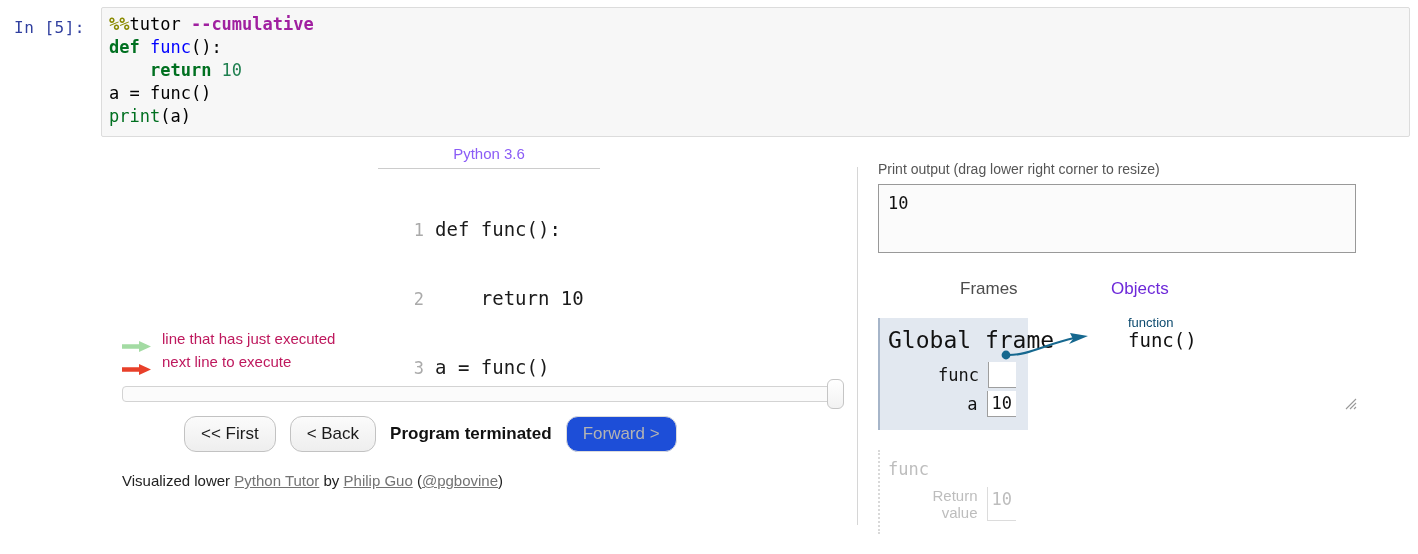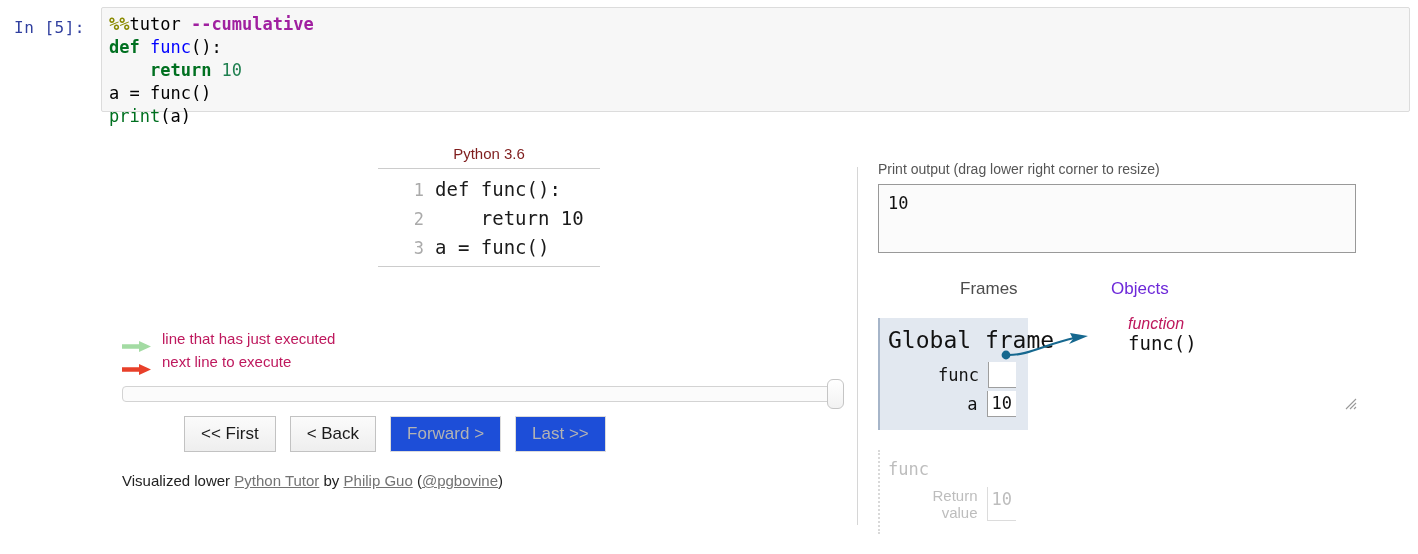--- a/index.html
+++ b/index.html
@@ -32,21 +32,21 @@
     font-family: "DejaVu Sans Mono", monospace;
     font-size: 16px;
     color: #303F9F;
     letter-spacing: 0.5px;
     white-space: pre;
   }
   #code-cell-box {
     position: absolute;
     left: 101px; top: 7px;
     width: 1309px;
-    height: 105px;
+    height: 130px;
     background: #f7f7f7;
     border: 1px solid #dcdcdc;
     border-radius: 2px;
     box-sizing: border-box;
   }
   #code-cell-text {
     position: absolute;
     left: 7px; top: 5px;
     font-family: "DejaVu Sans Mono", monospace;
     font-size: 17px;
@@ -78,36 +78,37 @@
 
   
   #code-display {
     position: absolute;
     left: 378px; top: 0px;
     width: 222px;
   }
   #py-version {
     text-align: center;
     font-size: 15px;
-    color: #7f1d1d;
+    color: #8b5cf6;
     padding-bottom: 6px;
   }
   #code-table {
     border-top: 1px solid #cccccc;
     border-bottom: 1px solid #cccccc;
     padding: 6px 0 4px 0;
   }
   .code-line {
     position: relative;
     height: 29px;
     line-height: 29px;
     white-space: pre;
     font-family: "DejaVu Sans Mono", monospace;
     font-size: 19px;
     color: #1a1a1a;
+    margin-top: 40px;
   }
   .line-arrow {
     position: absolute;
     left: 0px; top: 9px;
     width: 30px; height: 11px;
   }
   .lineno {
     display: inline-block;
     width: 46px;
     text-align: right;
@@ -163,21 +164,21 @@
     display: flex;
     align-items: center;
   }
   .ctrl-btn {
     font-family: "Liberation Sans", sans-serif;
     font-size: 17px;
     padding: 7px 16px;
     margin-right: 14px;
     background: linear-gradient(#fbfbfb, #eeeeee);
     border: 1px solid #c2c2c2;
-    border-radius: 0;
+    border-radius: 12px;
     color: #1a1a1a;
     box-sizing: border-box;
   }
   .ctrl-btn.disabled {
     color: #b3b3b3;
     background: #1d4ed8;
     border-color: #dcdcdc;
   }
   #status-text {
     font-size: 17px;
@@ -287,23 +288,22 @@
     position: relative;
   }
   .var-val.empty-ptr { width: 26px; }
 
   
   #heap-func {
     position: absolute;
     left: 1128px; top: 170px;
   }
   #heap-func-type {
-    font-size: 16px;
-    color: #be185d;
-    font-style: italic;
+    font-size: 13px;
+    color: #0c4a6e;
   }
   #heap-func-name {
     font-family: "DejaVu Sans Mono", monospace;
     font-size: 19px;
     color: #111;
     margin-top: -1px;
   }
 
   
   #pointer-svg {
@@ -373,22 +373,22 @@
             <path d="M0 3.2 L17 3.2 L17 0 L29 5.5 L17 11 L17 7.8 L0 7.8 Z" fill="#e8402a"></path>
           </svg></span><span>next line to execute</span></div>
     </div>
 
   <div id="slider-track"></div>
   <div id="slider-handle"></div>
 
   <div id="controls">
     <div class="ctrl-btn">&lt;&lt; First</div>
     <div class="ctrl-btn">&lt; Back</div>
+    <div id="status-text">Program terminated</div>
     <div class="ctrl-btn disabled">Forward &gt;</div>
-    <div class="ctrl-btn disabled">Last &gt;&gt;</div>
   </div>
 
   <div id="credits">
     <span>Visualized lower </span><a href="#">Python Tutor</a><span> by </span><a href="#">Philip Guo</a><span> (</span><a href="#">@pgbovine</a><span>)</span>
   </div>
 
   <div id="print-label">Print output (drag lower right corner to resize)</div>
   <div id="print-output">10</div>
   <svg id="resize-grip" viewBox="0 0 12 12">
     <path d="M11 1 L1 11 M11 5 L5 11 M11 9 L9 11" stroke="#999" stroke-width="1.1" fill="none"></path>

